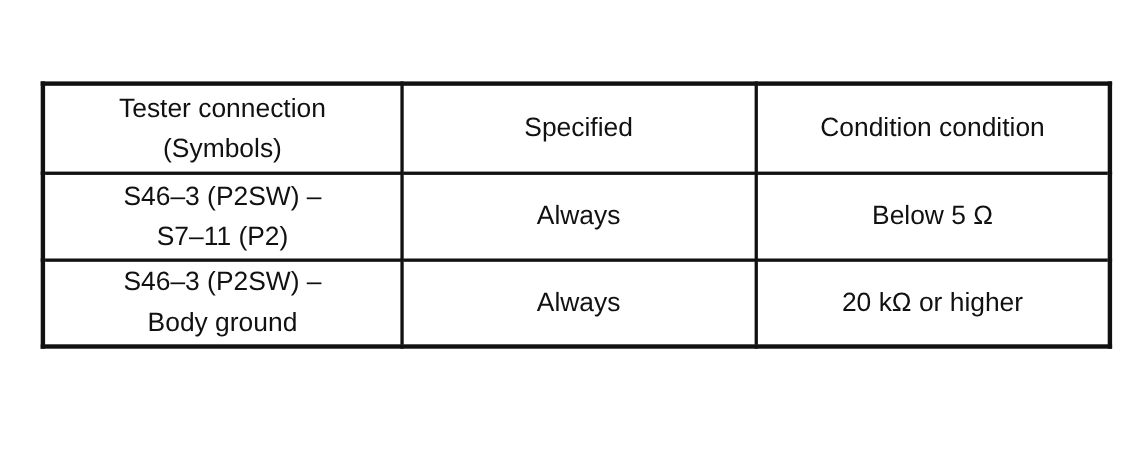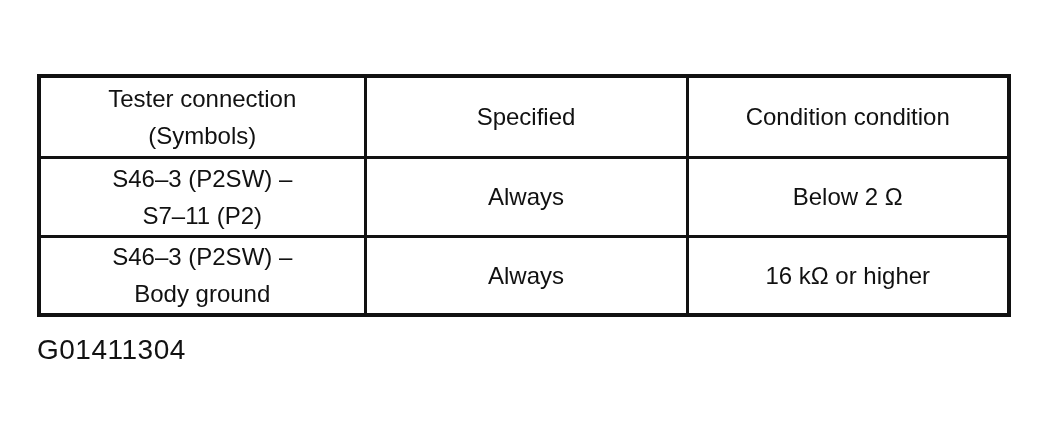--- a/index.html
+++ b/index.html
@@ -63,26 +63,25 @@
       <tr class="hdr">
         <th>Tester connection
 (Symbols)</th>
         <th>Specified</th>
         <th>Condition condition</th>
       </tr>
       <tr class="row">
         <td>S46–3 (P2SW) –
 S7–11 (P2)</td>
         <td>Always</td>
-        <td>Below 2 Ω</td>
+        <td>Below 5 Ω</td>
       </tr>
       <tr class="row">
         <td>S46–3 (P2SW) –
 Body ground</td>
         <td>Always</td>
-        <td>16 kΩ or higher</td>
+        <td>20 kΩ or higher</td>
       </tr>
     </tbody>
   </table>
 
-  <div class="figure-id">G01411304</div>
 
 </div>
 
 </body></html>

